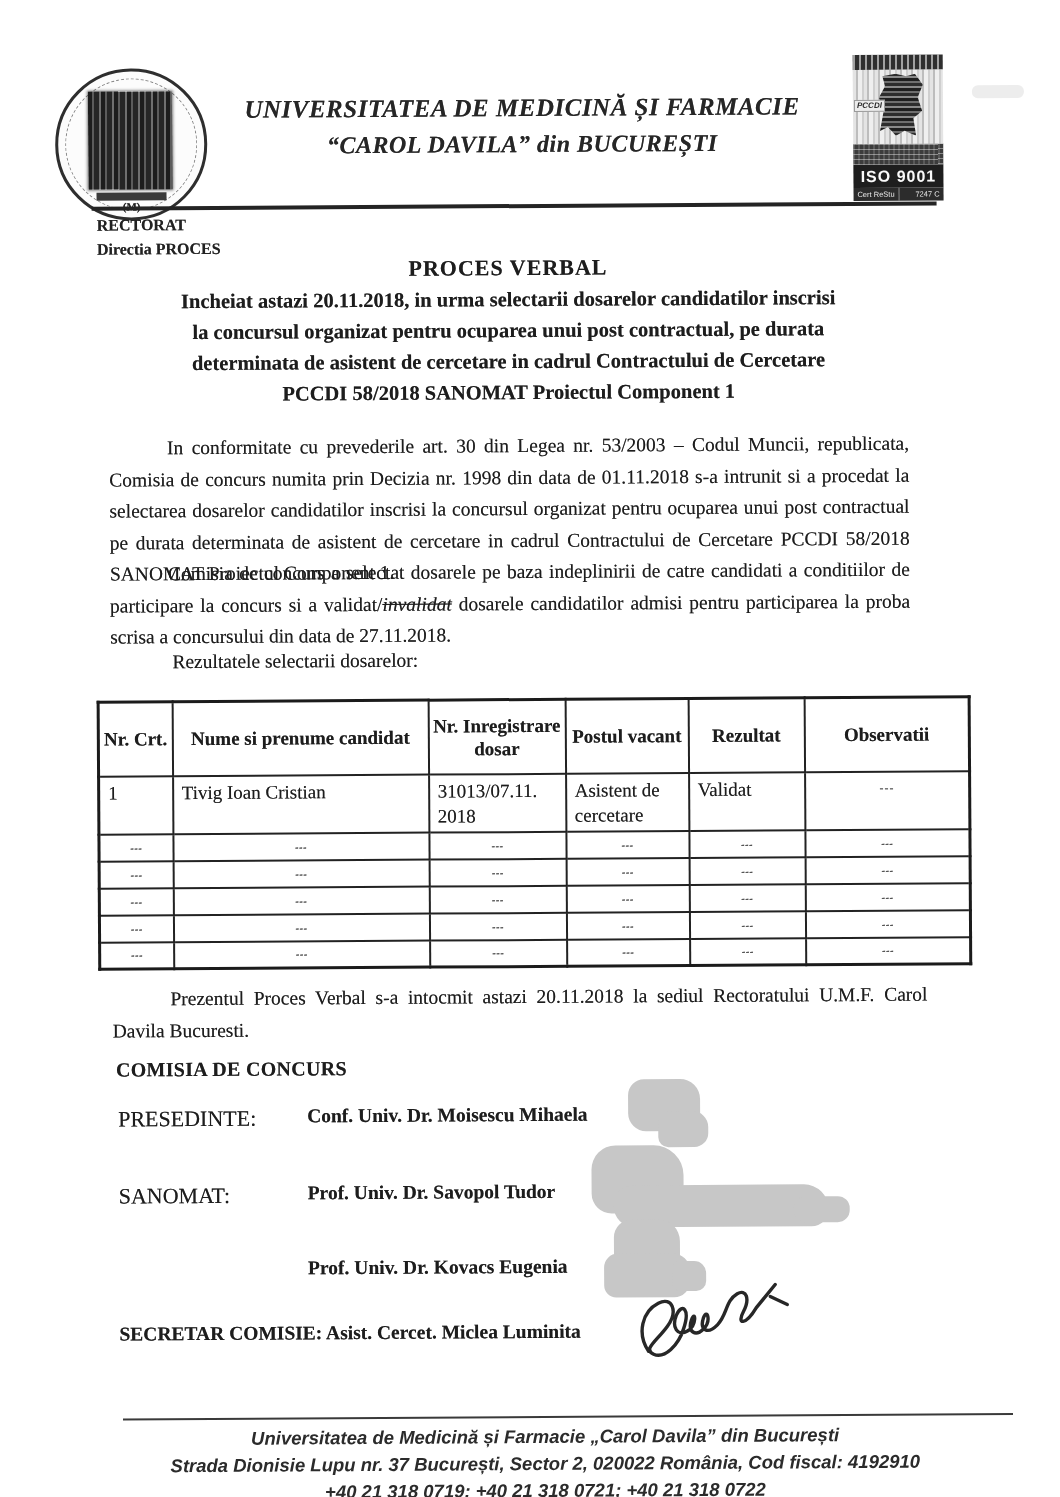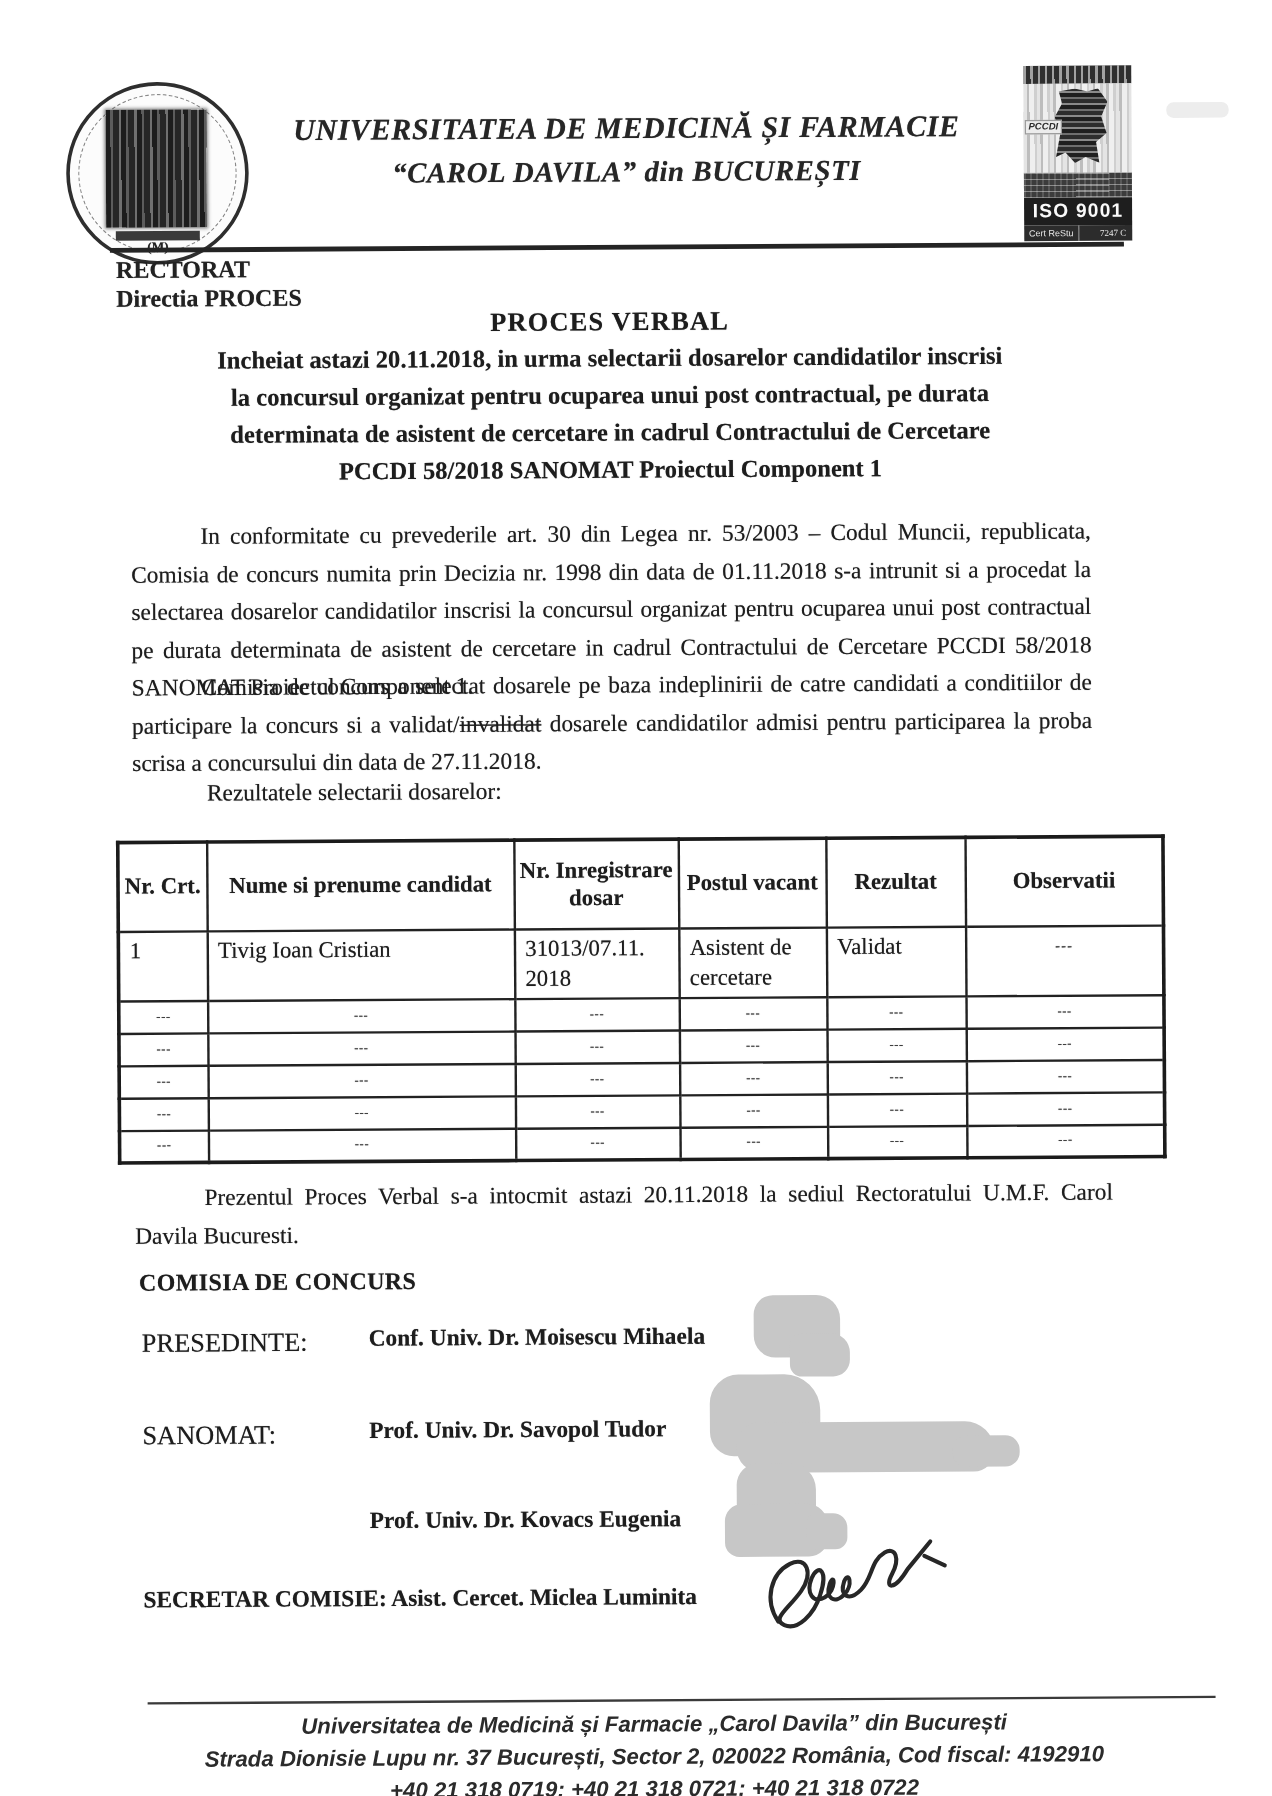--- a/index.html
+++ b/index.html
@@ -49,41 +49,41 @@
     font-family:"Liberation Sans",sans-serif;font-size:8px;font-weight:bold;font-style:italic;
     color:#2c2c2c;padding:0 2px;line-height:10px;}
   .badge-sub{height:21px;background:#3c3c3c;
     background-image:repeating-linear-gradient(0deg,rgba(255,255,255,.4) 0 1px,transparent 1px 5px),
       repeating-linear-gradient(90deg,rgba(255,255,255,.15) 0 2px,transparent 2px 5px);}
   .badge-iso{height:23px;background:#1e1e1e;color:#fafafa;display:flex;align-items:center;justify-content:center;
     font-family:"Liberation Sans",sans-serif;font-size:16px;font-weight:bold;letter-spacing:1px;}
   .badge-foot{height:13px;background:#2c2c2c;display:flex;color:#e8e8e8;
     font-family:"Liberation Sans",sans-serif;font-size:7.5px;line-height:13px;gap:12px;}
   .badge-foot-left{flex:1.4;text-align:center;border-right:1px solid #8d8d8d;}
-  .badge-foot-right{flex:1;text-align:center;font-family:Liberation Serif, serif;}
+  .badge-foot-right{flex:1;text-align:center;}
   .smudge{position:absolute;left:975px;top:88px;width:52px;height:13px;background:#ededed;border-radius:6px;}
 
   
   .rule-top{position:absolute;left:94px;top:204px;width:845px;height:4px;background:#242424;}
-  .dept{position:absolute;left:99px;top:211px;font-weight:bold;font-size:20px;line-height:24px;color:#222;}
+  .dept{position:absolute;left:99px;top:211px;font-weight:bold;font-size:16px;line-height:24px;color:#222;}
 
   
   .doc-title{position:absolute;left:110px;top:255px;width:800px;text-align:center;
     font-size:22px;font-weight:bold;letter-spacing:1px;}
   .subtitle{position:absolute;left:105px;top:288px;width:810px;text-align:center;
     font-size:20.5px;font-weight:bold;}
   .subtitle div{height:31px;}
 
   
   .para{position:absolute;left:110px;width:800px;font-size:19.5px;line-height:31.5px;
     text-align:justify;text-indent:58px;margin:0;}
   .p1{top:430px;}
   .p2{top:556px;}
   .p3{top:981px;width:815px;}
-  .struck{text-decoration:line-through;}
+  .struck{text-decoration:line-through;font-style:italic;}
   .results-label{position:absolute;left:172px;top:649px;font-size:19.5px;margin:0;}
 
   
   table.results{position:absolute;left:96px;top:698px;width:871px;
     border-collapse:collapse;table-layout:fixed;border:3px solid #1b1b1b;}
   table.results th,table.results td{border:2px solid #222;}
   table.results th{font-size:19px;font-weight:bold;text-align:center;vertical-align:middle;
     line-height:23px;padding:4px 2px;}
   thead tr{height:74px;}
   tr.data-row{height:52px;}

